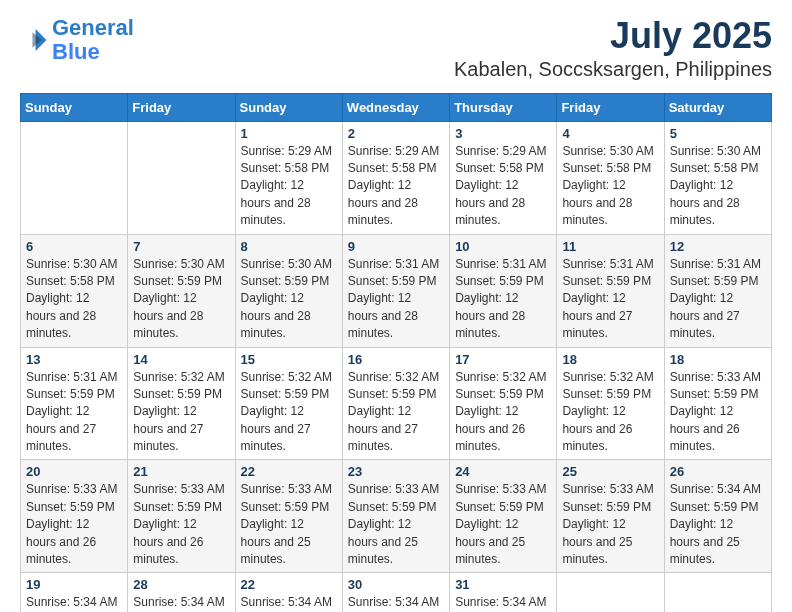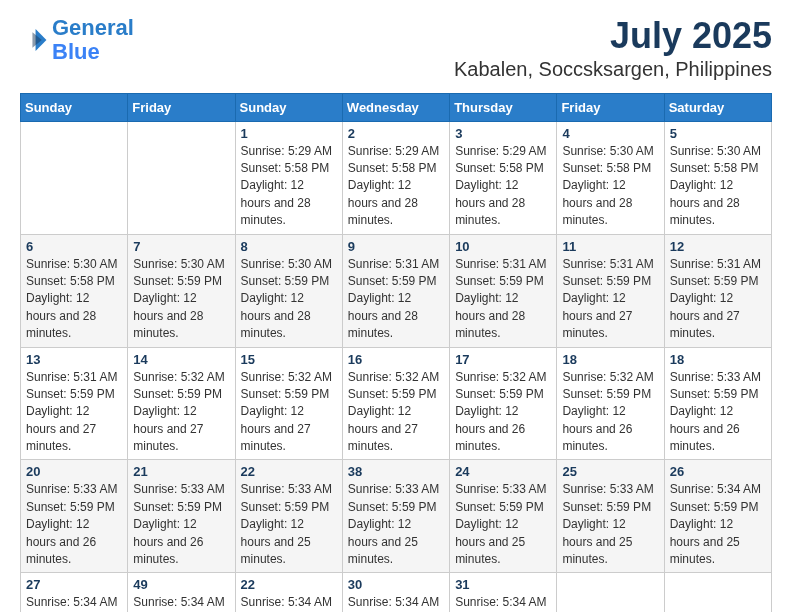--- a/index.html
+++ b/index.html
@@ -259,21 +259,21 @@
           Sunrise: 5:33 AM<br>Sunset: 5:59 PM<br>Daylight: 12 hours and 26 minutes.
         </div>
       </td>
         <td>
         <span class="day-number">22</span>
         <div class="day-info">
           Sunrise: 5:33 AM<br>Sunset: 5:59 PM<br>Daylight: 12 hours and 25 minutes.
         </div>
       </td>
         <td>
-        <span class="day-number">38</span>
+        <span class="day-number">23</span>
         <div class="day-info">
           Sunrise: 5:33 AM<br>Sunset: 5:59 PM<br>Daylight: 12 hours and 25 minutes.
         </div>
       </td>
         <td>
         <span class="day-number">24</span>
         <div class="day-info">
           Sunrise: 5:33 AM<br>Sunset: 5:59 PM<br>Daylight: 12 hours and 25 minutes.
         </div>
       </td>
@@ -285,27 +285,27 @@
       </td>
         <td>
         <span class="day-number">26</span>
         <div class="day-info">
           Sunrise: 5:34 AM<br>Sunset: 5:59 PM<br>Daylight: 12 hours and 25 minutes.
         </div>
       </td>
       </tr>
       <tr>
         <td>
-        <span class="day-number">27</span>
+        <span class="day-number">19</span>
         <div class="day-info">
           Sunrise: 5:34 AM<br>Sunset: 5:58 PM<br>Daylight: 12 hours and 24 minutes.
         </div>
       </td>
         <td>
-        <span class="day-number">49</span>
+        <span class="day-number">28</span>
         <div class="day-info">
           Sunrise: 5:34 AM<br>Sunset: 5:58 PM<br>Daylight: 12 hours and 24 minutes.
         </div>
       </td>
         <td>
         <span class="day-number">22</span>
         <div class="day-info">
           Sunrise: 5:34 AM<br>Sunset: 5:58 PM<br>Daylight: 12 hours and 24 minutes.
         </div>
       </td>

